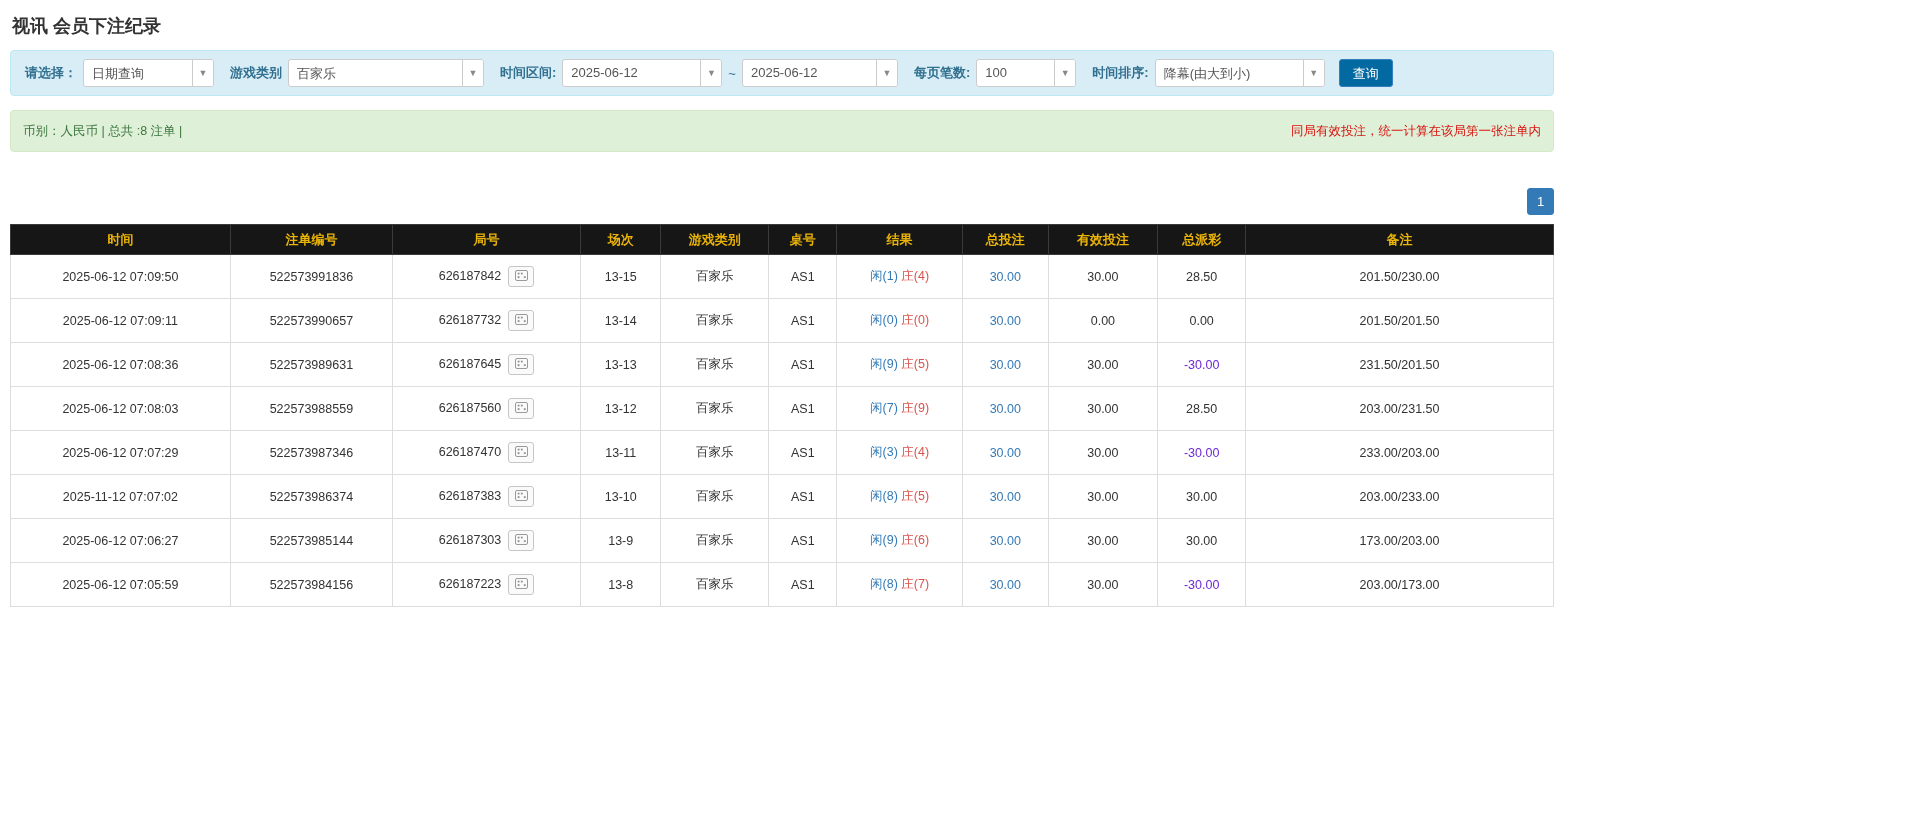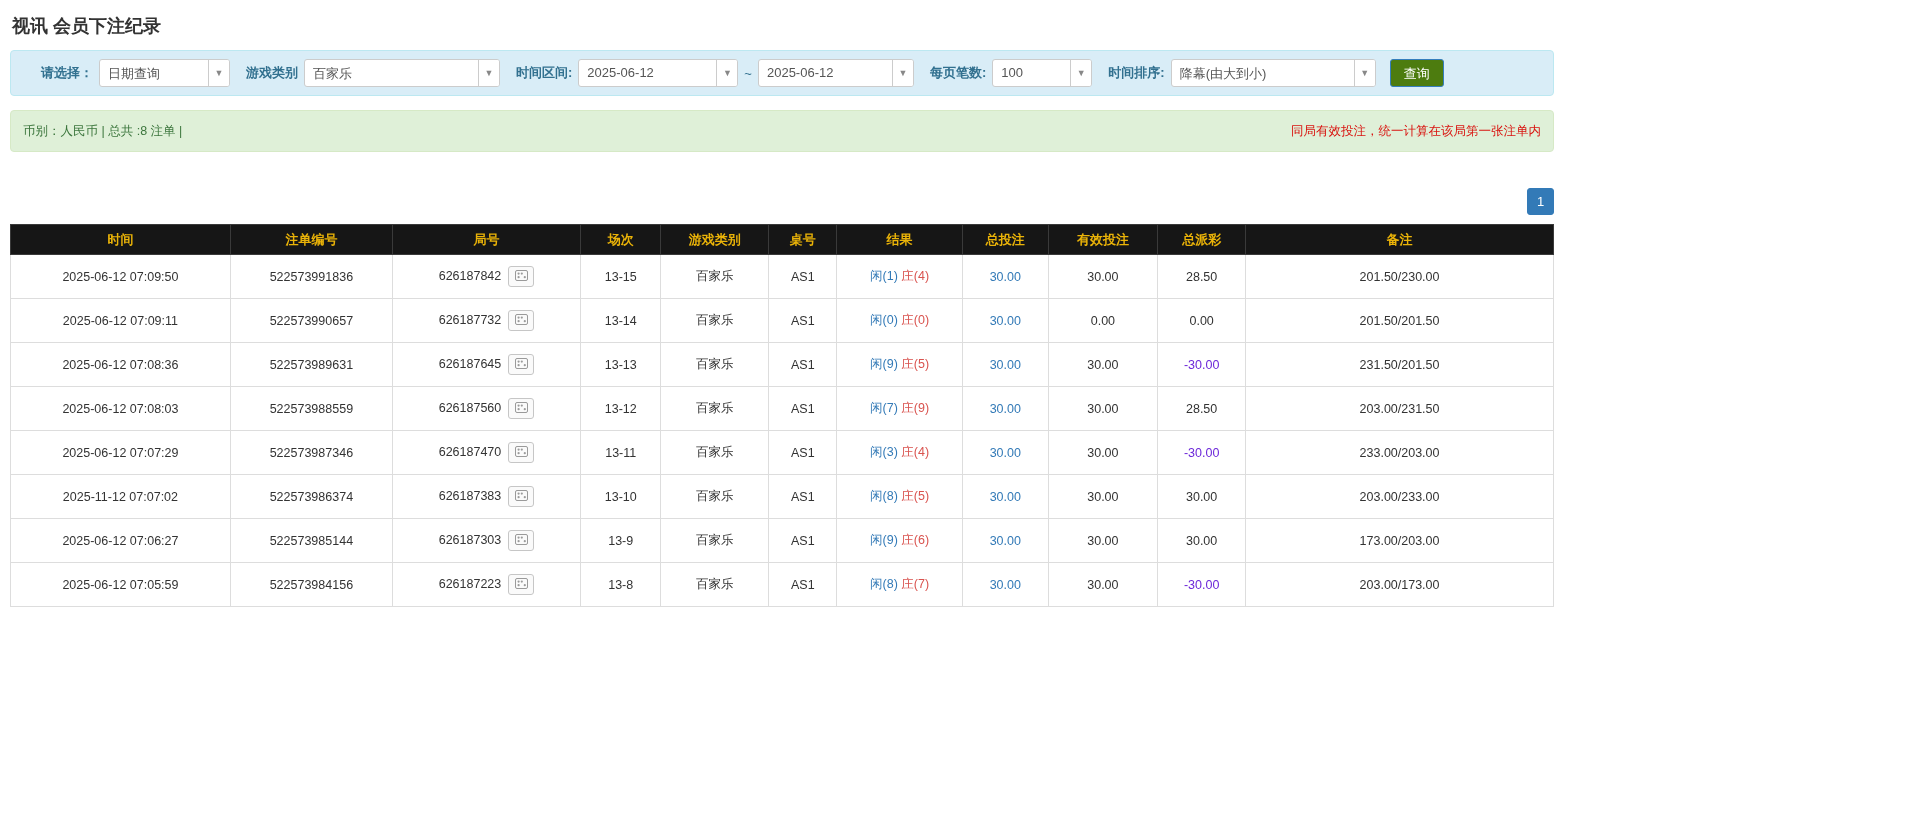--- a/index.html
+++ b/index.html
@@ -5,36 +5,36 @@
   * { box-sizing: border-box; }
   html, body { margin: 0; padding: 0; background: #fff; font-family: "Liberation Sans", "DejaVu Sans", sans-serif; }
   .page { width: 1919px; height: 815px; background: #fff; }
   .container { width: 1544px; margin: 0 0 0 10px; padding-top: 8px; }
 
   .page-title { font-size: 18px; color: #333; font-weight: bold; margin: 6px 0 12px 2px; }
 
   
   .filter-bar {
     background: #d9edf7; border: 1px solid #bce8f1; border-radius: 4px;
-    padding: 9px 28px; display: flex; align-items: center; height: 46px;
+    padding: 9px 12px; display: flex; align-items: center; height: 46px;
   }
   .f-label { font-size: 13px; font-weight: bold; color: #31708f; margin: 0 6px 0 16px; white-space: nowrap; }
   .f-label.first { margin-left: 2px; }
   .select {
     display: inline-flex; align-items: stretch; background: #fff; border: 1px solid #ccc;
     border-radius: 3px; height: 28px; cursor: pointer; overflow: hidden;
   }
   .select .val { padding: 5px 8px 0 8px; font-size: 13px; color: #555; flex: 1; text-align: left; white-space: nowrap; }
   .select .caret-box {
     width: 21px; border-left: 1px solid #ccc; display: flex; align-items: center; justify-content: center;
     color: #888; font-size: 9px; background: #fff;
   }
   .tilde { font-size: 13px; color: #31708f; margin: 0 6px; }
   .btn-search {
-    margin-left: 14px; background: #4d7c0f; border: 1px solid #357ebd; color: #fff;
+    margin-left: 14px; background: #0369a1; border: 1px solid #357ebd; color: #fff;
     font-size: 13px; padding: 5px 13px; border-radius: 3px; height: 28px; cursor: pointer;
   }
 
   
   .summary-bar {
     margin-top: 14px; background: #dff0d8; border: 1px solid #d6e9c6; border-radius: 4px;
     padding: 20px 12px; display: flex; align-items: center; justify-content: space-between; height: 38px;
   }
   .summary-left { font-size: 12.5px; color: #3c763d; }
   .summary-right { font-size: 12.5px; color: #d9130f; }
@@ -101,21 +101,21 @@
         <span class="caret-box">▼</span>
       </div>
 
       <span class="f-label">每页笔数:</span>
       <div class="select" style="width:100px">
         <span class="val">100</span>
         <span class="caret-box">▼</span>
       </div>
 
       <span class="f-label">时间排序:</span>
-      <div class="select" style="width:205px">
+      <div class="select" style="width:170px">
         <span class="val">降幕(由大到小)</span>
         <span class="caret-box">▼</span>
       </div>
 
       <button class="btn-search">查询</button>
     </div>
 
     <div class="summary-bar">
       <span class="summary-left">币别：人民币 | 总共 :8 注单 |</span>
       <span class="summary-right">同局有效投注，统一计算在该局第一张注单内</span>

